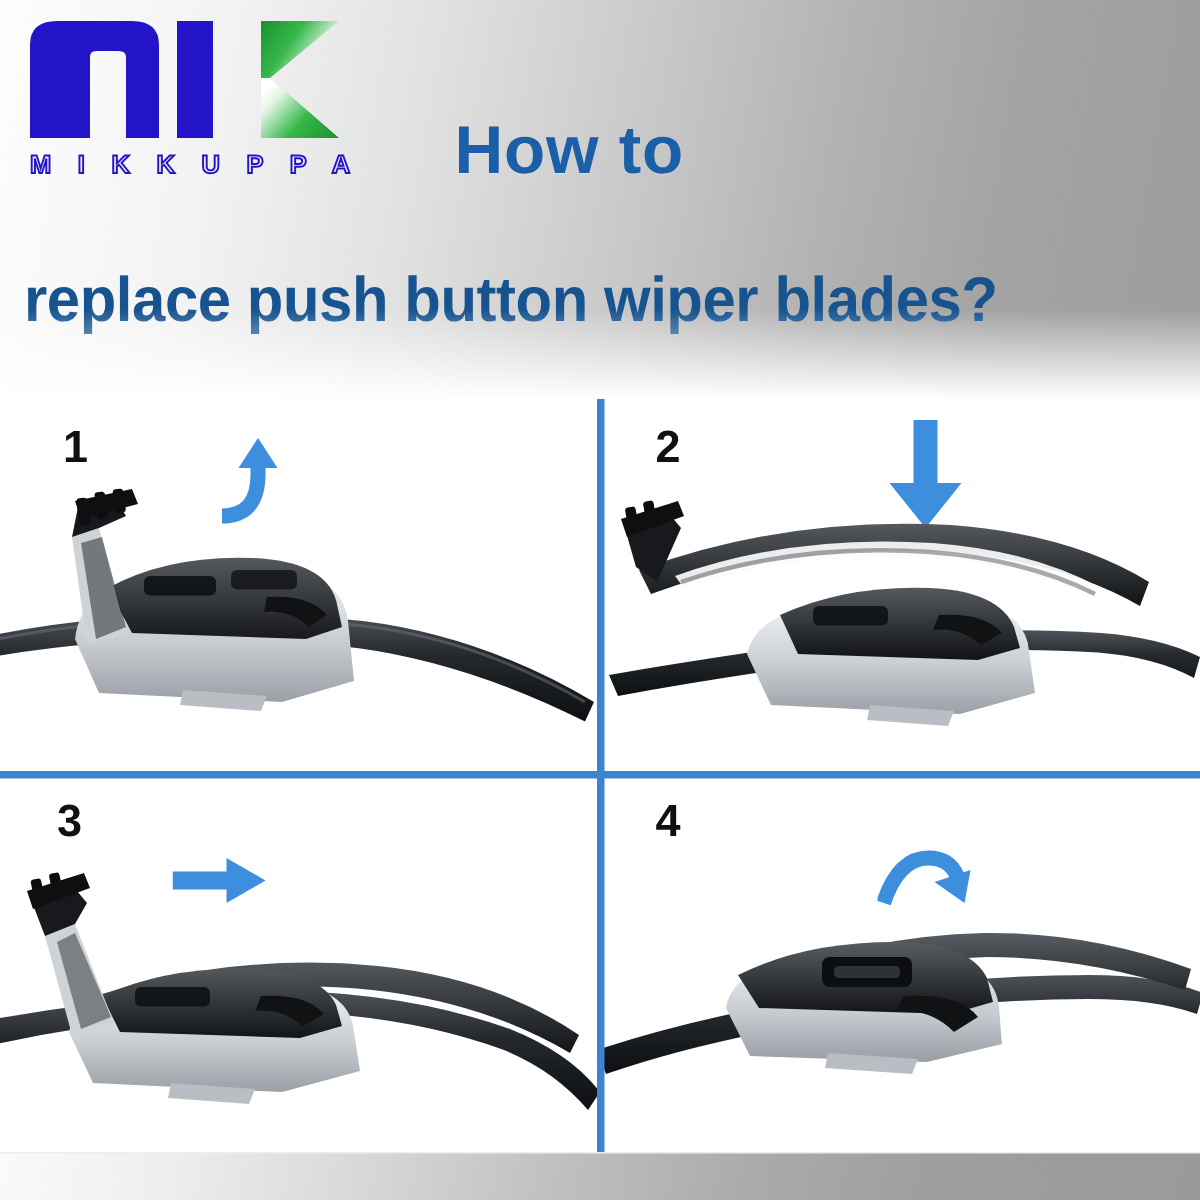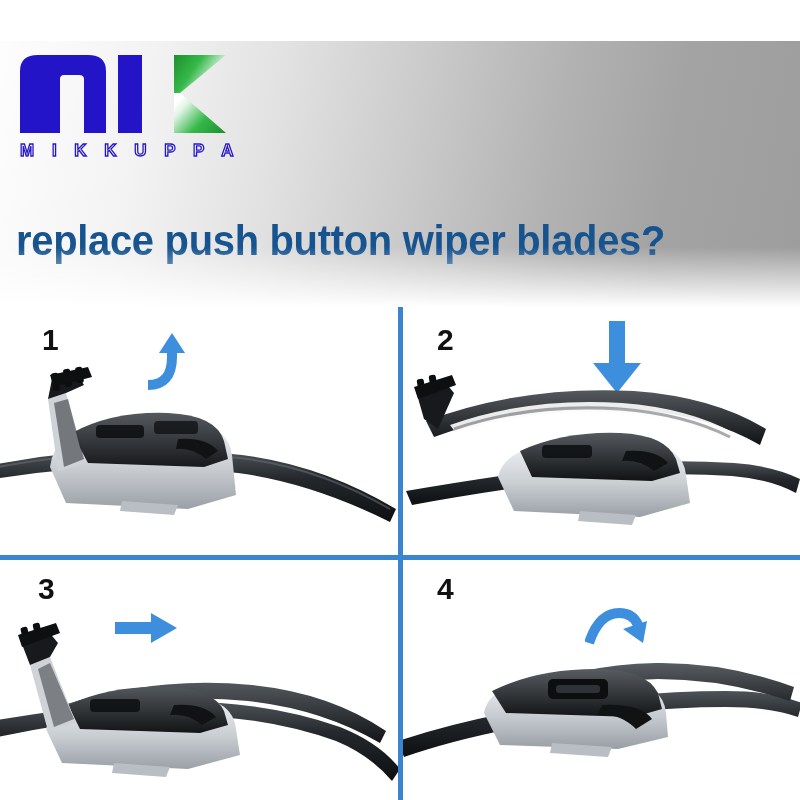--- a/index.html
+++ b/index.html
@@ -1,17 +1,17 @@
 <!DOCTYPE html>
 <html><head>
 <meta charset="utf-8">
 <style>
   html,body{margin:0;padding:0;background:#fff;}
   body{width:800px;height:800px;overflow:hidden;font-family:"Liberation Sans",sans-serif;}
-  .page{position:relative;width:800px;height:717px;background:#a16207;margin-top:41px;}
+  .page{position:relative;width:800px;height:717px;background:#a16207;}
 
   
   .header{
     position:absolute;left:0;top:0;width:800px;height:266px;
     background:linear-gradient(100deg,#fdfdfd 0%,#f3f3f3 18%,#e2e2e2 34%,#c9c9c9 52%,#b2b2b2 68%,#a3a3a3 82%,#9d9d9d 100%);
     overflow:hidden;
   }
   .header-fade{
     position:absolute;left:0;bottom:0;width:800px;height:60px;
     background:linear-gradient(180deg,rgba(255,255,255,0) 0%,rgba(255,255,255,0.55) 55%,rgba(255,255,255,1) 100%);
@@ -122,20 +122,21 @@
         <path d="M33 84 L33 30 Q33 26 28 26 L14 26 Q10 26 10 30 L10 84 Z" fill="#2414c8"></path>
 
         <rect x="104" y="6" width="24" height="78" fill="#2414c8"></rect>
 
         <polygon points="160,6 212,6 166,44 160,44" fill="url(#grnA)"></polygon>
         <polygon points="160,44 166,44 212,84 160,84" fill="url(#grnB)"></polygon>
       </svg>
       <div class="logo-word">M I K K U P P A</div>
     </div>
 
+    <div class="title-line1">How to</div>
     <div class="title-line2">replace push button wiper blades?</div>
 
     <div class="header-fade"></div>
   </div>
 
   <div class="grid">
 
     <div class="border-t"></div>
     <div class="edge-l"></div>
     <div class="edge-r"></div>

